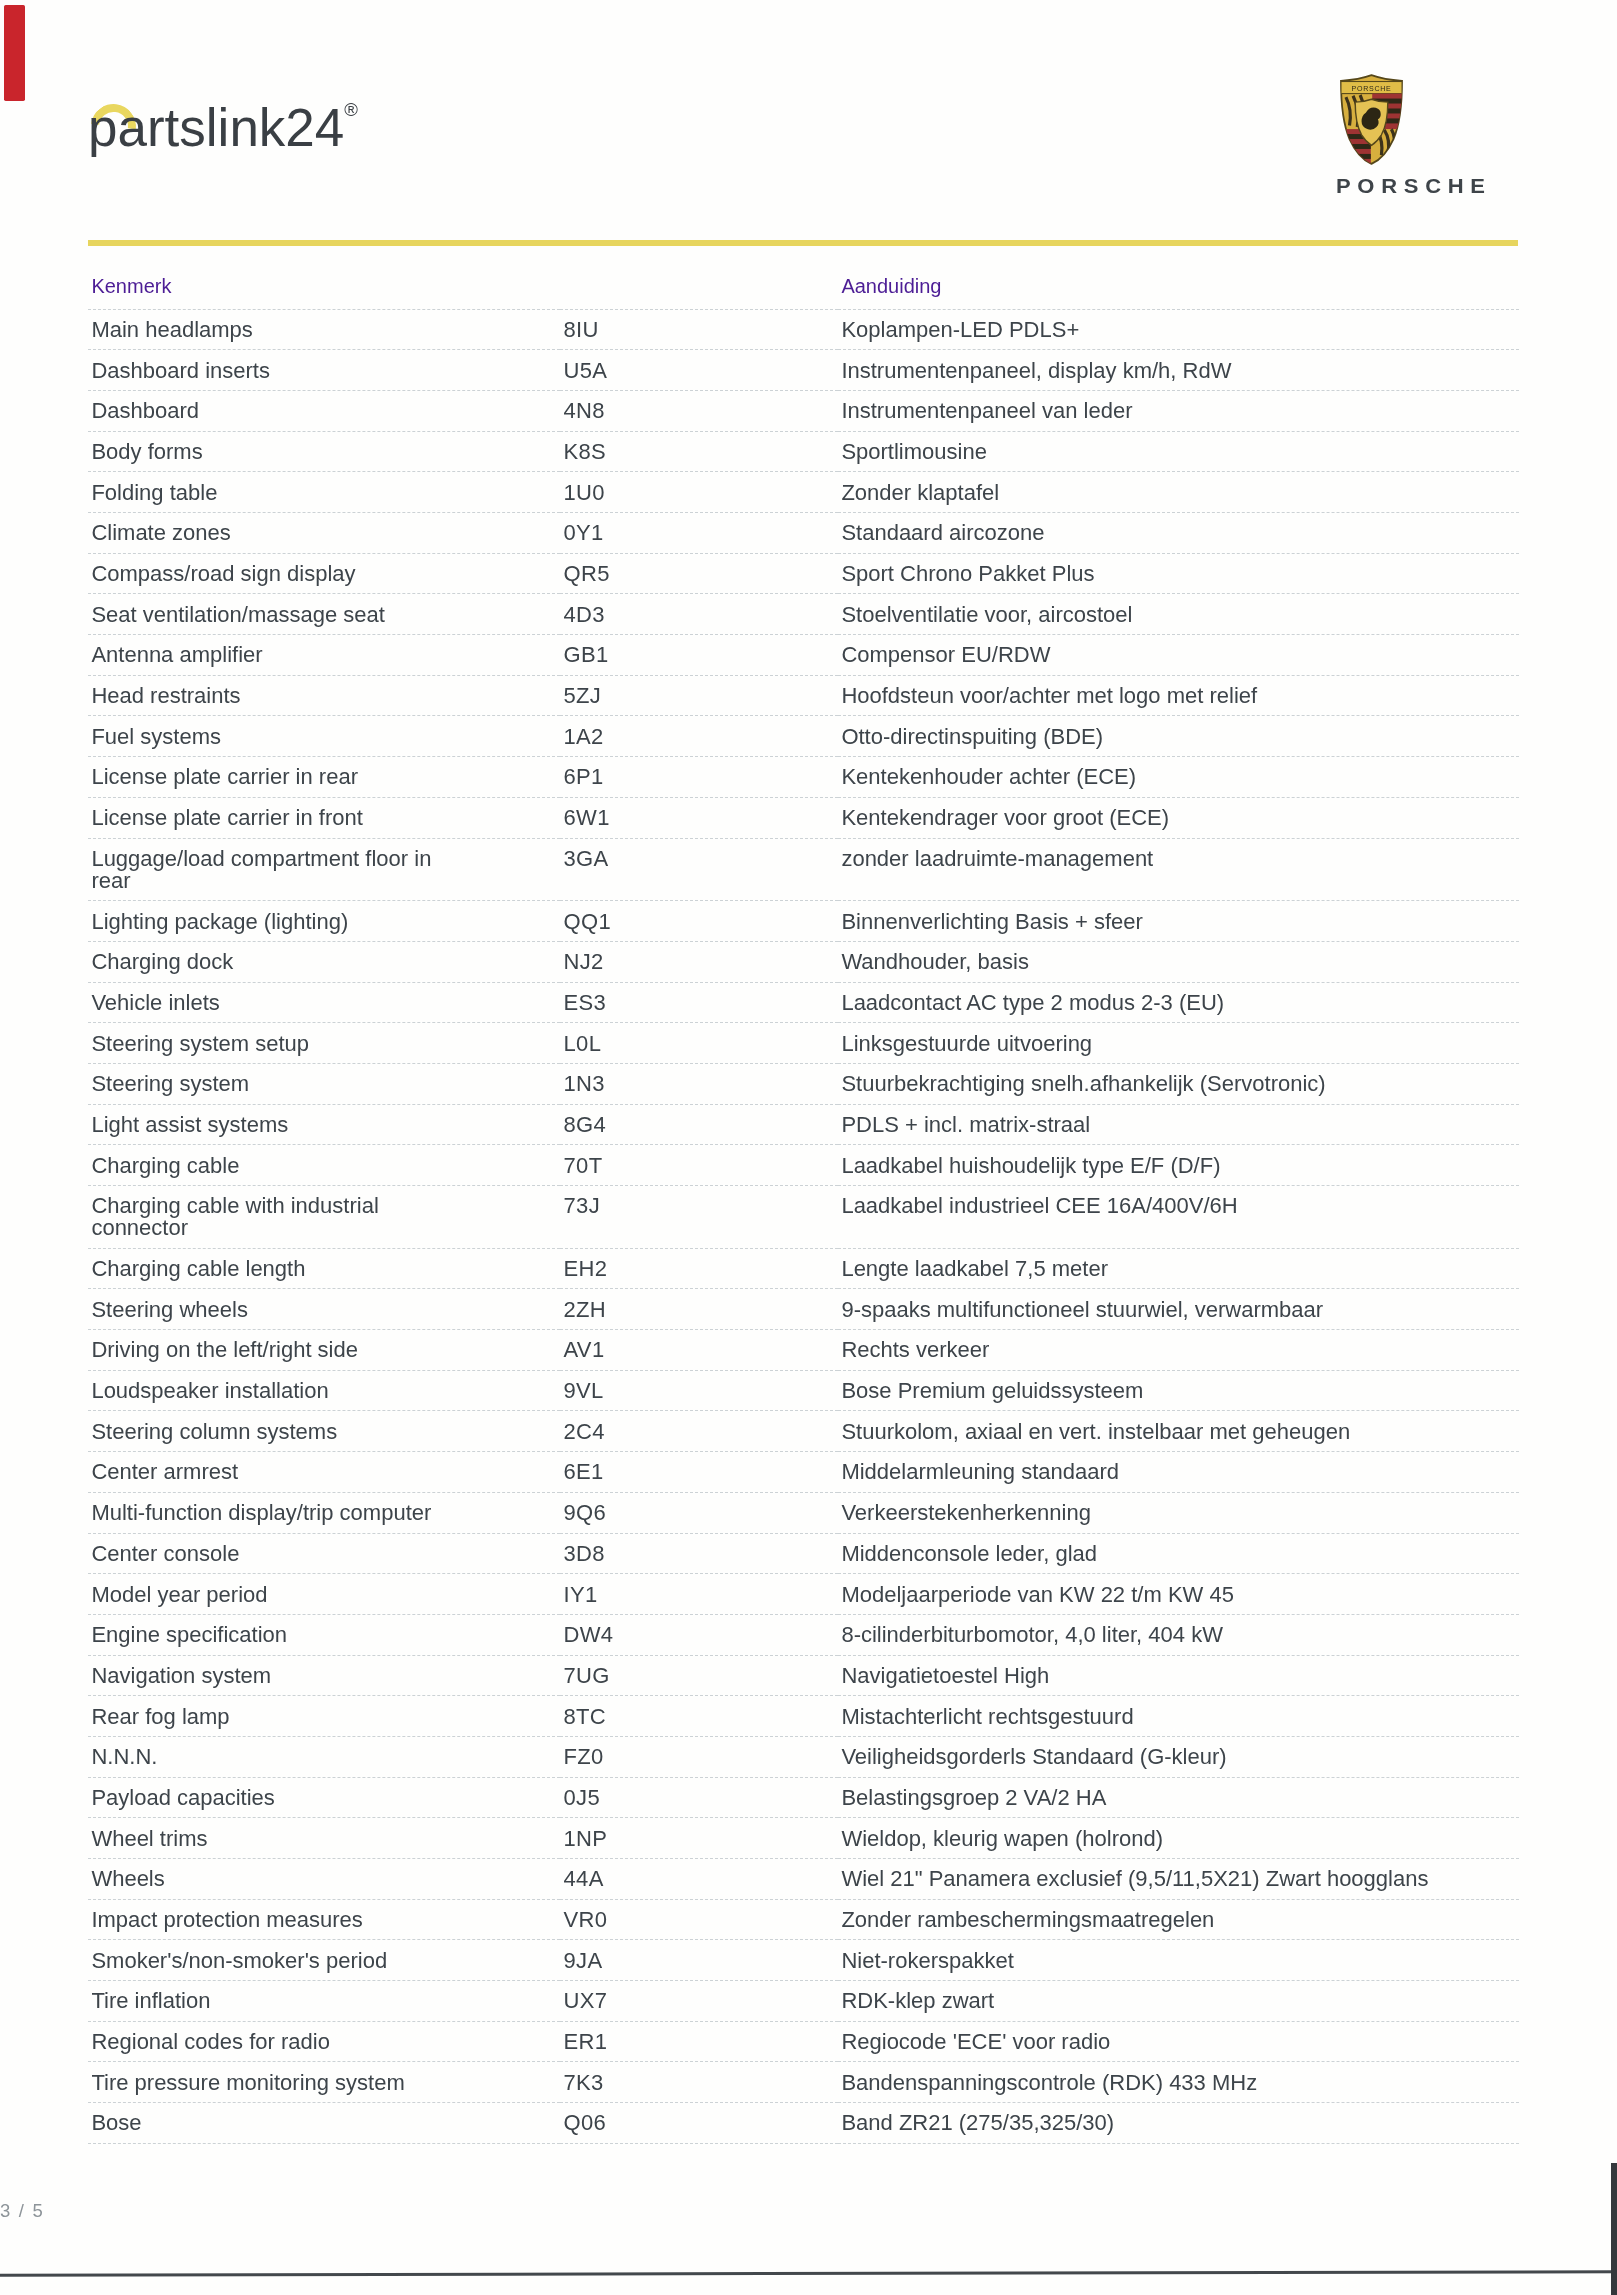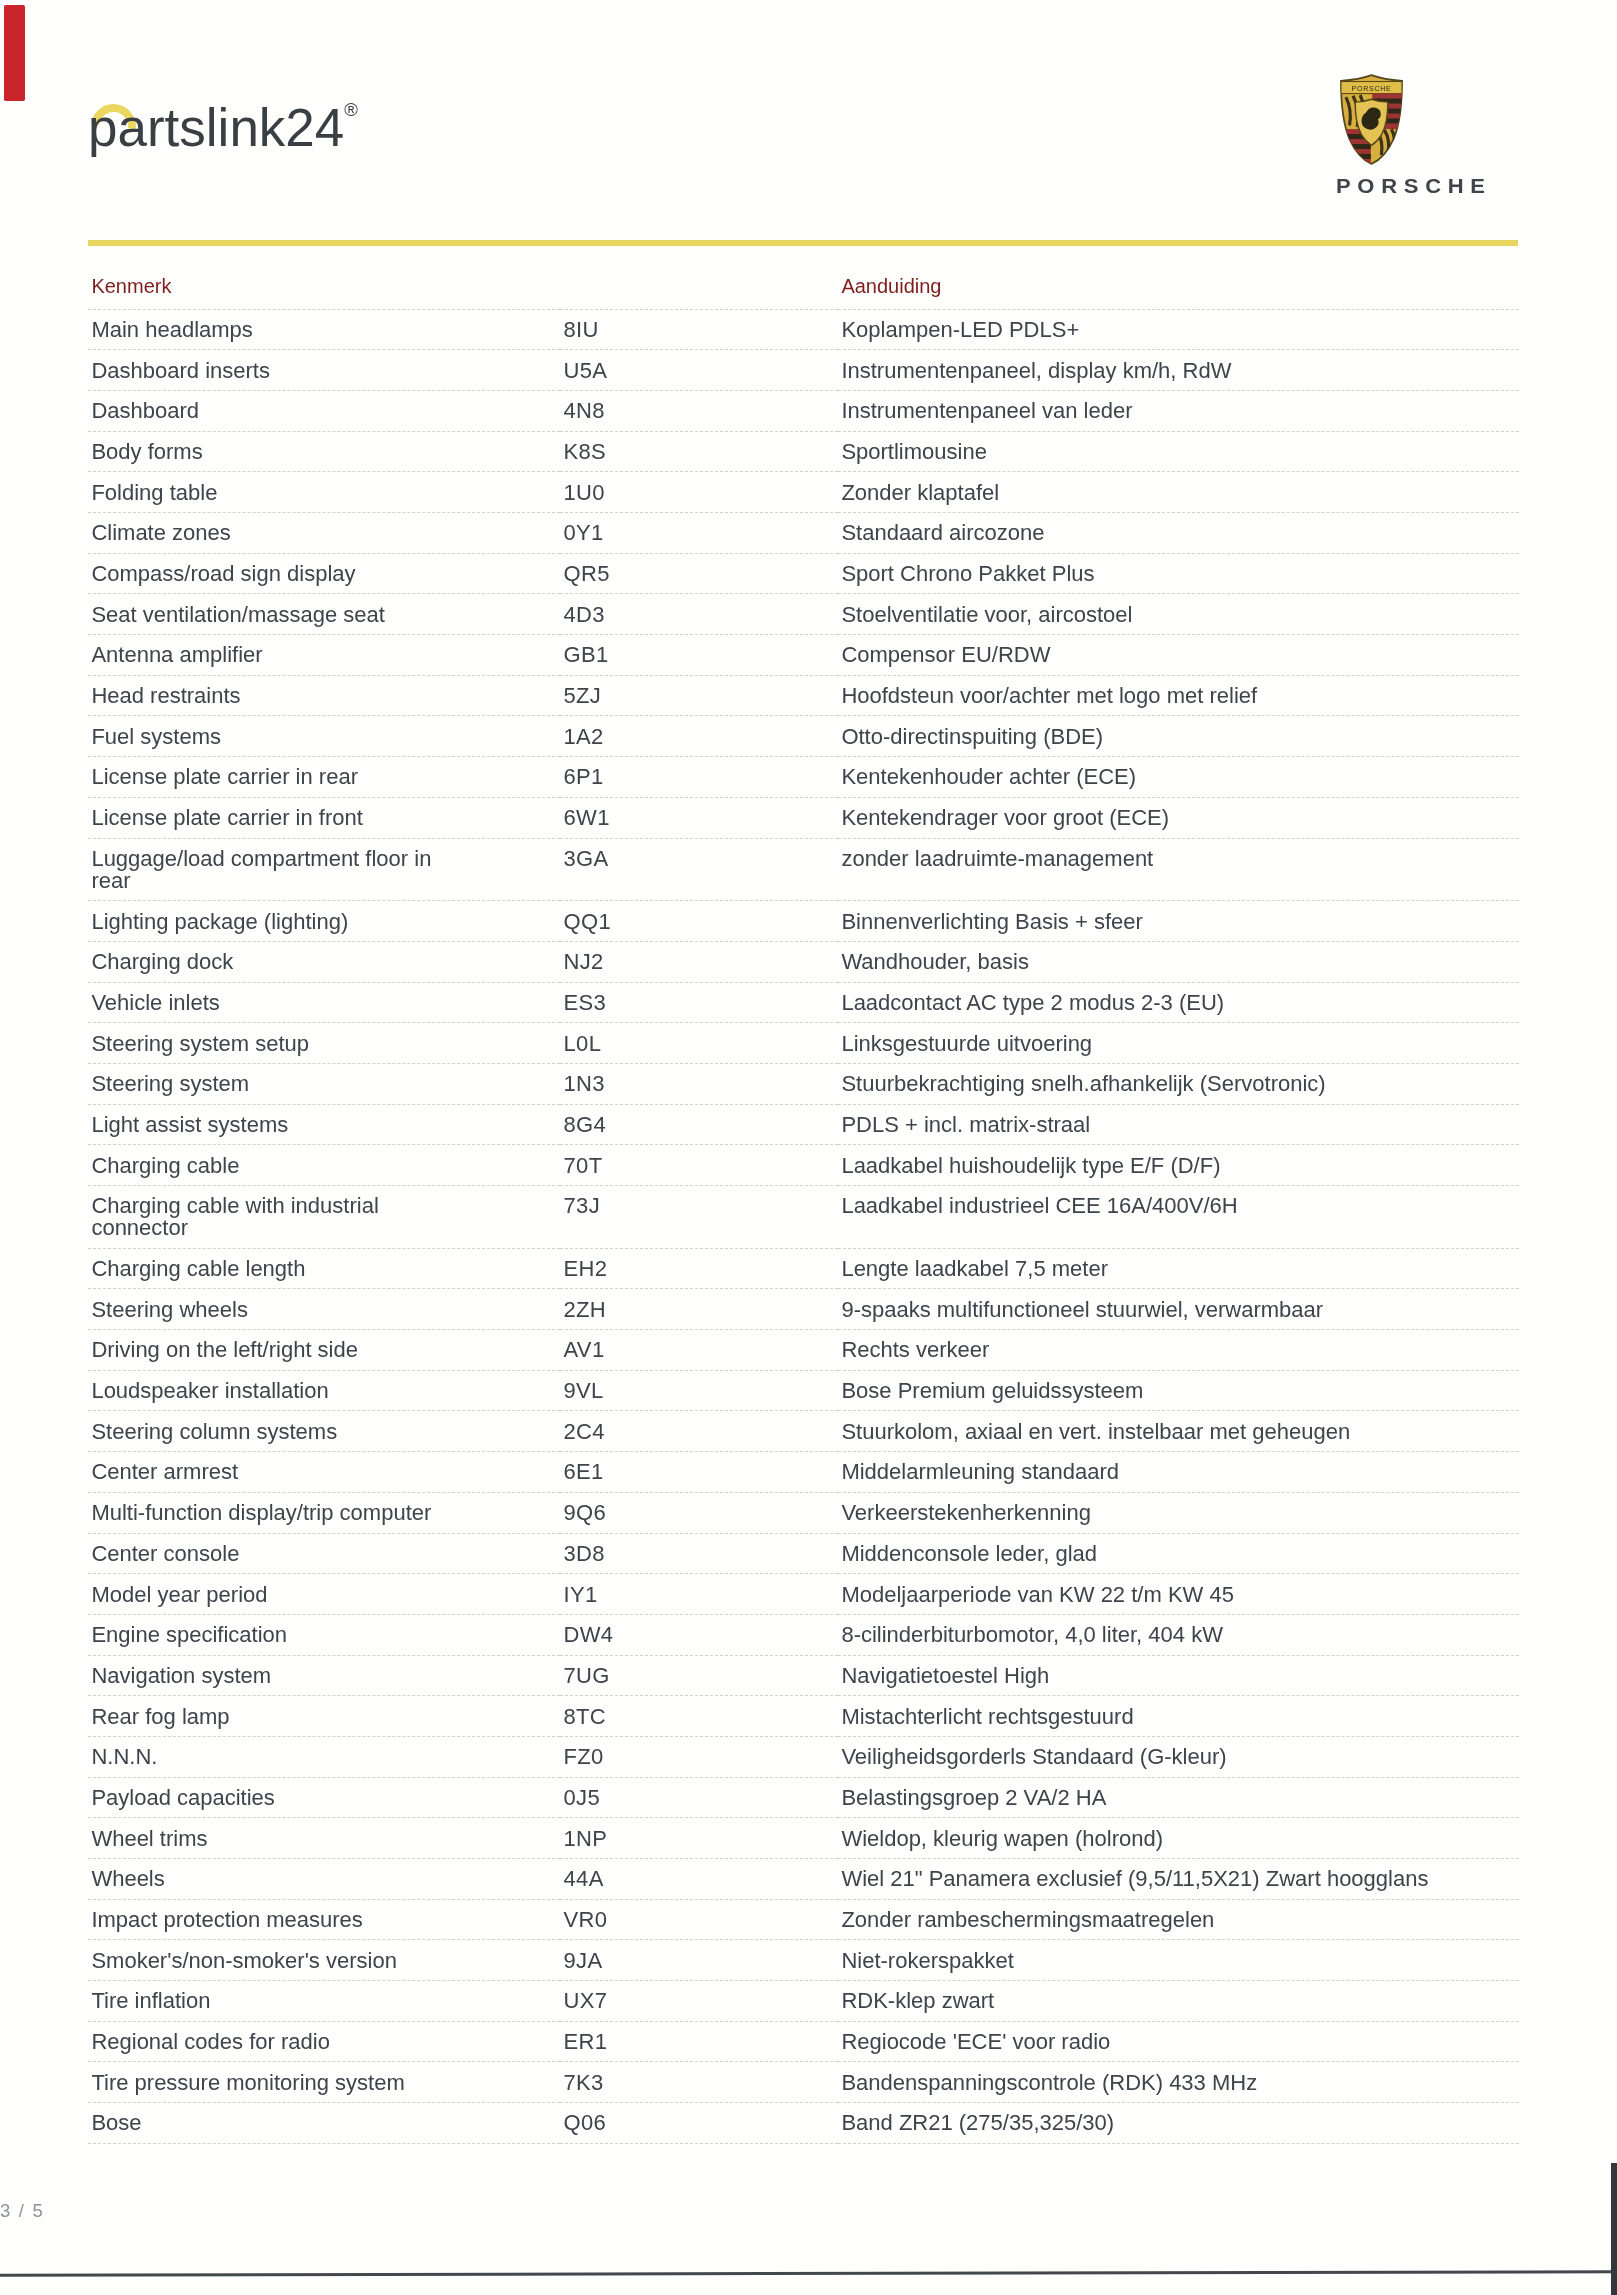--- a/index.html
+++ b/index.html
@@ -24,21 +24,21 @@
     margin-top:5px;font-size:22px;font-weight:bold;letter-spacing:6.7px;color:#3e4449;
     transform:scaleY(0.88);white-space:nowrap;
   }
   .yellow-divider{position:absolute;left:88px;top:240px;width:1430px;height:5.9px;background:#e7d55e;}
   
   .spec-table{position:absolute;left:88px;top:275px;width:1430px;border-collapse:collapse;table-layout:fixed;}
   .spec-table col.c1{width:472px;}
   .spec-table col.c2{width:278px;}
   .spec-table col.c3{width:681px;}
   .spec-table th{
-    text-align:left;font-weight:400;font-size:20px;line-height:23.6px;color:#7f1d1d;
+    text-align:left;font-weight:400;font-size:20px;line-height:23.6px;color:#4c1d95;
     padding:0 3.4px 10px 3.4px;border-bottom:1.7px dashed #ccd2d5;
   }
   .spec-table td{
     font-size:22px;line-height:22px;vertical-align:top;
     padding:9.3px 3.4px 8.4px 3.4px;border-bottom:1.7px dashed #ccd2d5;
     color:#3d444a;white-space:pre-line;
   }
   .spec-table td.code{letter-spacing:0.4px;margin-left:28px;}
   
   .page-footer{position:absolute;left:0;top:2200px;width:100%;text-align:left;
@@ -309,21 +309,21 @@
         <td class="feature">Wheels</td>
         <td class="code">44A</td>
         <td class="description">Wiel 21" Panamera exclusief (9,5/11,5X21) Zwart hoogglans</td>
       </tr>
       <tr>
         <td class="feature">Impact protection measures</td>
         <td class="code">VR0</td>
         <td class="description">Zonder rambeschermingsmaatregelen</td>
       </tr>
       <tr>
-        <td class="feature">Smoker's/non-smoker's version</td>
+        <td class="feature">Smoker's/non-smoker's period</td>
         <td class="code">9JA</td>
         <td class="description">Niet-rokerspakket</td>
       </tr>
       <tr>
         <td class="feature">Tire inflation</td>
         <td class="code">UX7</td>
         <td class="description">RDK-klep zwart</td>
       </tr>
       <tr>
         <td class="feature">Regional codes for radio</td>

